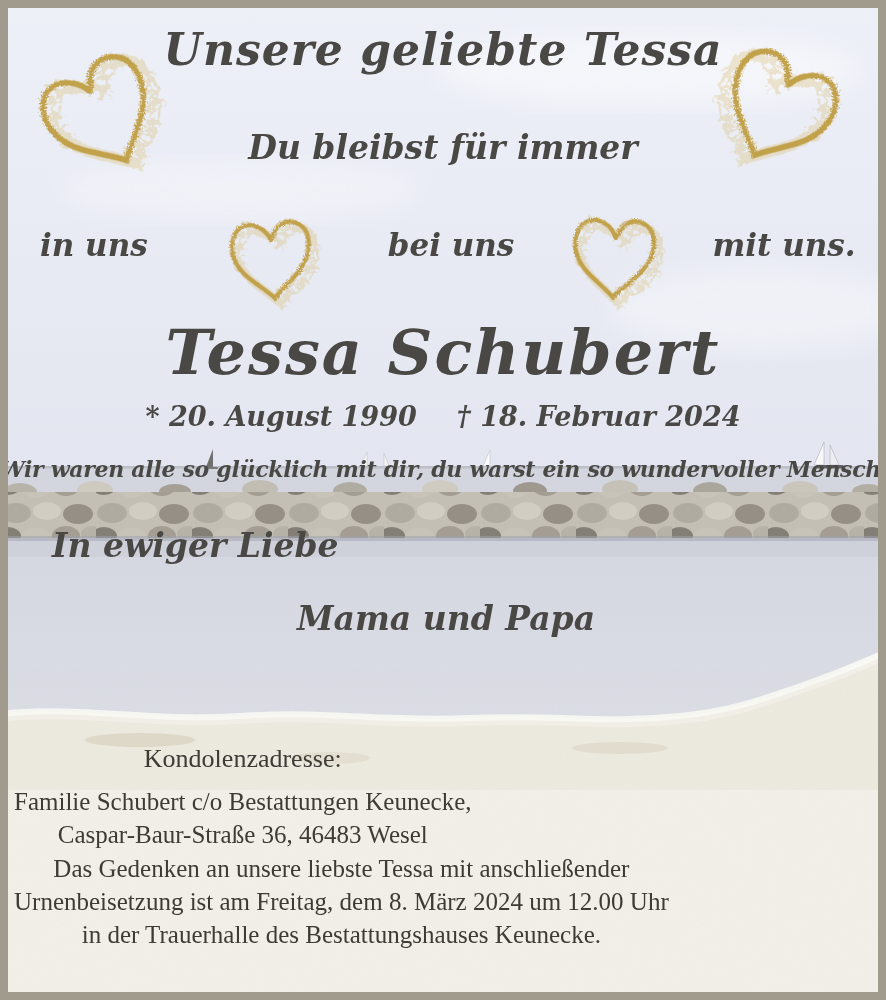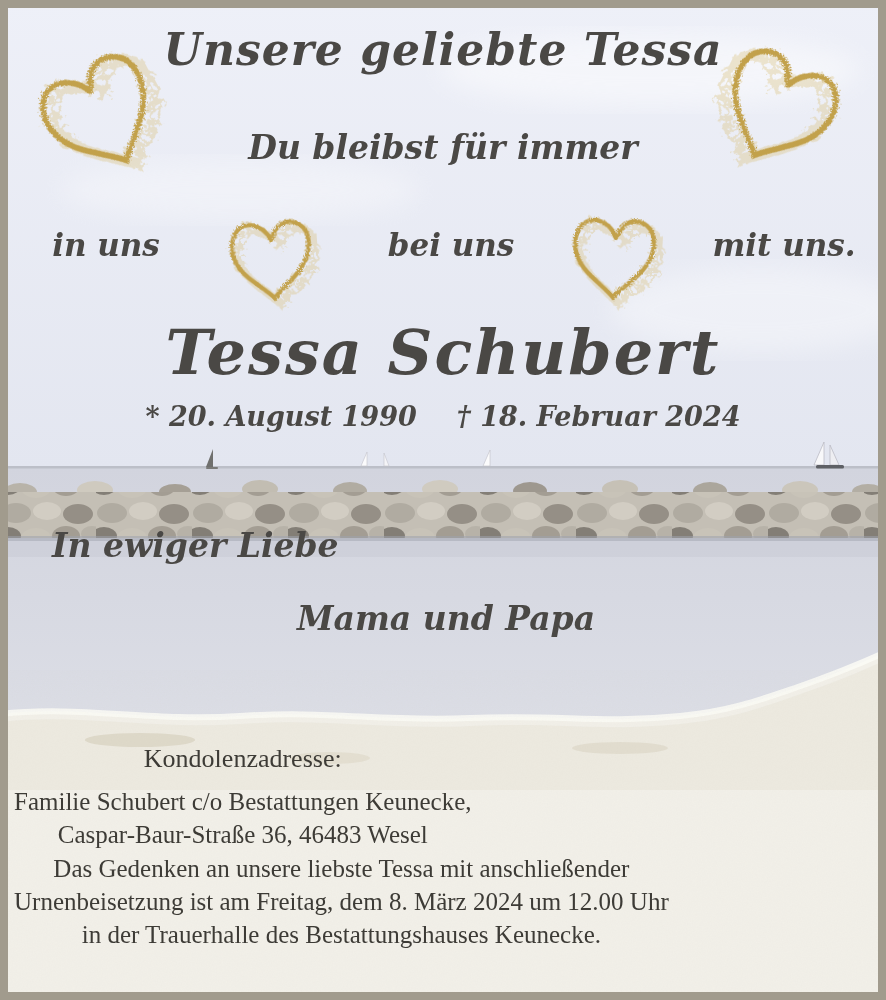--- a/index.html
+++ b/index.html
@@ -16,21 +16,21 @@
 
   
   .script {
     position:absolute; z-index:3; font-style:italic; font-weight:bold;
     color:#4a4845; white-space:nowrap;
   }
   .center  { left:0; right:0; text-align:center; }
   .title    { top:24px;  font-size:44px; letter-spacing:1px; }
   .subtitle { top:128px; font-size:33px; }
   .phrase   { top:227px; font-size:31px; }
-  .p1 { left:40px;  width:132px; text-align:center; }
+  .p1 { left:40px;  width:132px; text-align:left; }
   .p2 { left:380px; width:142px; text-align:center; }
   .p3 { left:702px; width:164px; text-align:center; }
   .name  { top:316px; font-size:62px; letter-spacing:2px; }
   .dates { top:401px; font-size:27px; }
   .dates .death { margin-left:40px;text-align:center; }
   .tribute  { top:456px; font-size:22px; letter-spacing:-0.3px; }
   .farewell { left:52px;  top:526px; font-size:33px; }
   .parents  { left:297px; top:599px; font-size:33px; }
   .family   { right:52px; top:681px; font-size:33px; }
 
@@ -182,20 +182,21 @@
   <span class="script phrase p1">in uns</span>
   <span class="script phrase p2">bei uns</span>
   <span class="script phrase p3">mit uns.</span>
 
   <div class="script center name">Tessa Schubert</div>
 
   <div class="script center dates">
     <span>* 20. August 1990</span><span class="death">† 18. Februar 2024</span>
   </div>
 
+  <div class="script center tribute">Wir waren alle so glücklich mit dir, du warst ein so wundervoller Mensch.</div>
   <div class="script farewell">In ewiger Liebe</div>
   <div class="script parents">Mama und Papa</div>
 
   <div class="block condolence">
     <div class="label">Kondolenzadresse:</div>
     <div>Familie Schubert c/o Bestattungen Keunecke,</div>
     <div>Caspar-Baur-Straße 36, 46483 Wesel</div>
   </div>
 
   <div class="block service">

